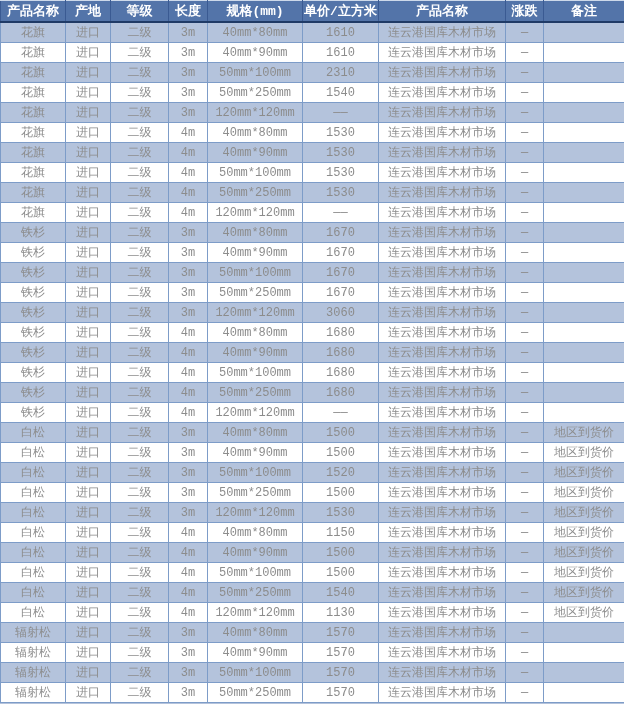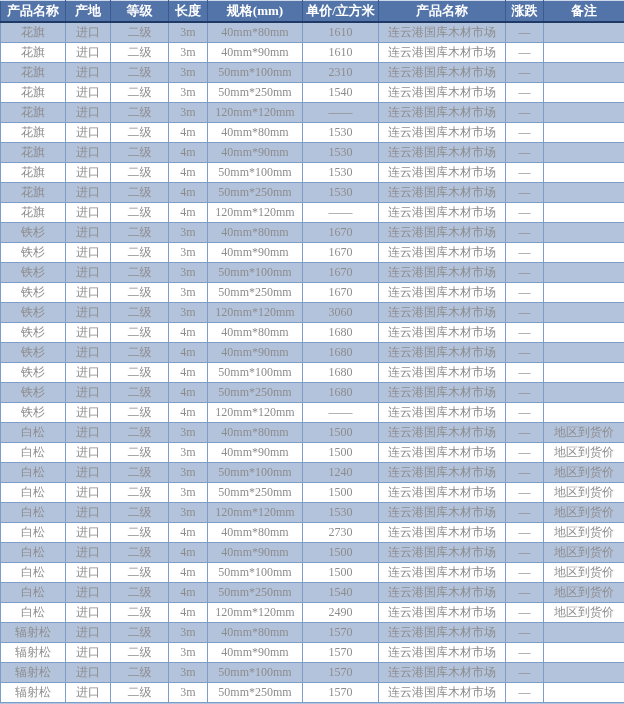--- a/index.html
+++ b/index.html
@@ -2,21 +2,21 @@
 <html><head>
 <meta charset="utf-8">
 <style>
   html, body { margin: 0; padding: 0; background: #ffffff; }
   .wrap {
     position: relative;
     width: 624px;
     height: 704px;
     overflow: hidden;
     background: #b4c3dc; 
-    font-family: Liberation Serif, serif;
+    font-family: Liberation Mono, monospace;
   }
   table.price-table {
     border-collapse: collapse;
     table-layout: fixed;
     width: 624px;
   }
   .price-table th {
     background: #5374a9;
     color: #ffffff;
     font-size: 13px;
@@ -315,21 +315,21 @@
           <td>连云港国库木材市场</td>
           <td>—</td>
           <td>地区到货价</td>
         </tr>
         <tr class="stripe-odd">
           <td>白松</td>
           <td>进口</td>
           <td>二级</td>
           <td>3m</td>
           <td>50mm*100mm</td>
-          <td>1240</td>
+          <td>1520</td>
           <td>连云港国库木材市场</td>
           <td>—</td>
           <td>地区到货价</td>
         </tr>
         <tr class="stripe-even">
           <td>白松</td>
           <td>进口</td>
           <td>二级</td>
           <td>3m</td>
           <td>50mm*250mm</td>
@@ -348,21 +348,21 @@
           <td>连云港国库木材市场</td>
           <td>—</td>
           <td>地区到货价</td>
         </tr>
         <tr class="stripe-even">
           <td>白松</td>
           <td>进口</td>
           <td>二级</td>
           <td>4m</td>
           <td>40mm*80mm</td>
-          <td>2730</td>
+          <td>1150</td>
           <td>连云港国库木材市场</td>
           <td>—</td>
           <td>地区到货价</td>
         </tr>
         <tr class="stripe-odd">
           <td>白松</td>
           <td>进口</td>
           <td>二级</td>
           <td>4m</td>
           <td>40mm*90mm</td>
@@ -392,21 +392,21 @@
           <td>连云港国库木材市场</td>
           <td>—</td>
           <td>地区到货价</td>
         </tr>
         <tr class="stripe-even">
           <td>白松</td>
           <td>进口</td>
           <td>二级</td>
           <td>4m</td>
           <td>120mm*120mm</td>
-          <td>2490</td>
+          <td>1130</td>
           <td>连云港国库木材市场</td>
           <td>—</td>
           <td>地区到货价</td>
         </tr>
         <tr class="stripe-odd">
           <td>辐射松</td>
           <td>进口</td>
           <td>二级</td>
           <td>3m</td>
           <td>40mm*80mm</td>

